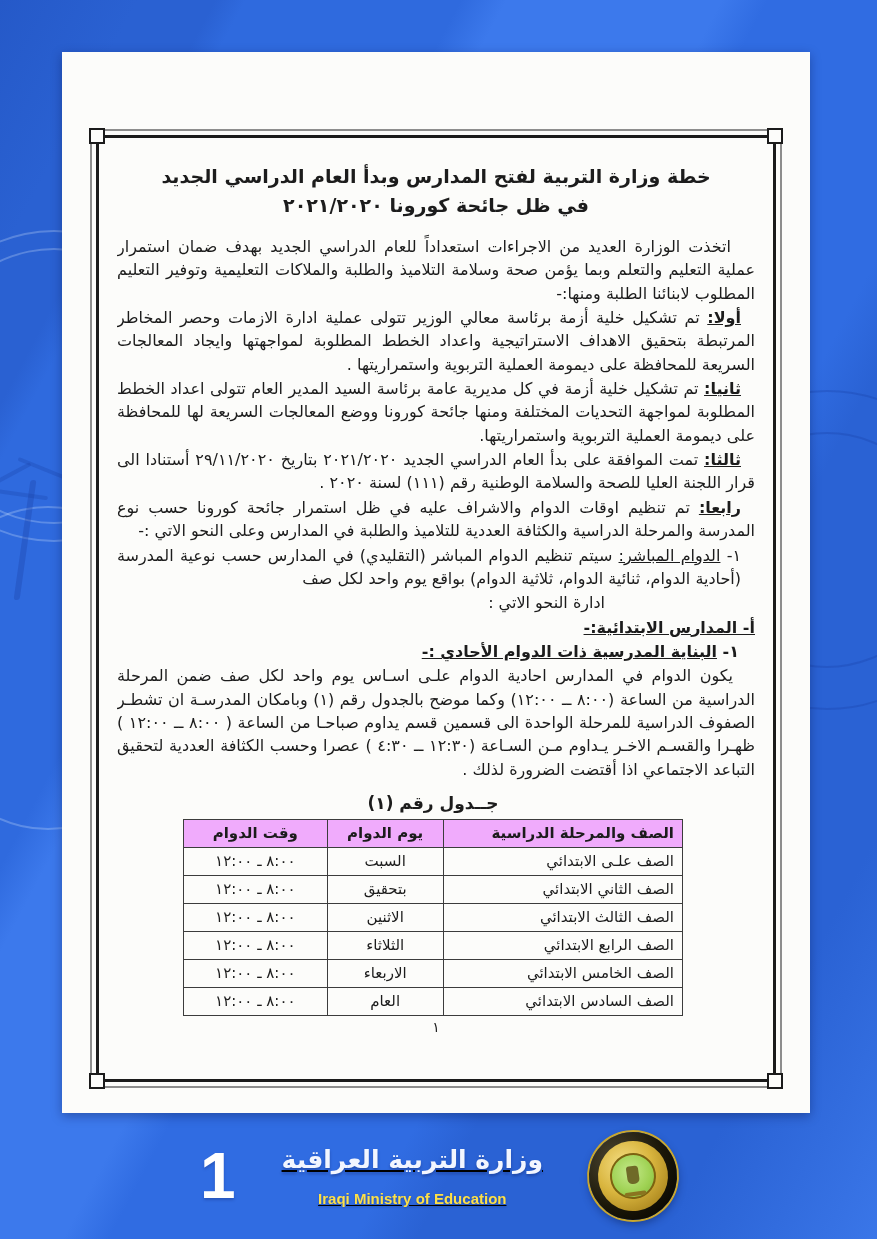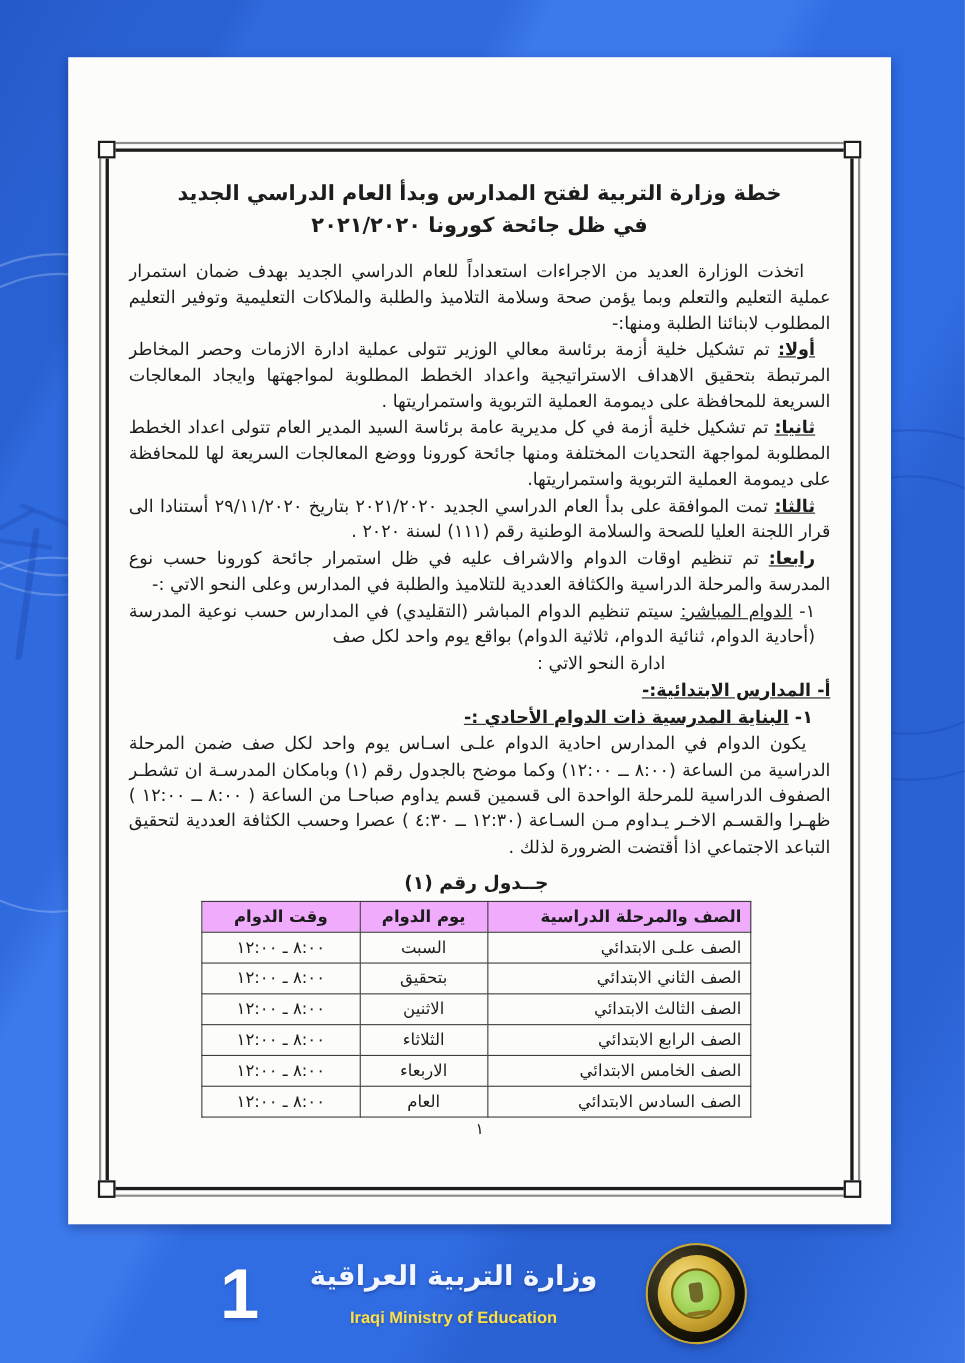--- a/index.html
+++ b/index.html
@@ -77,21 +77,21 @@
   th.c-time,td.c-time{width:140px;text-align:center;}
 
   .page-number{position:absolute;bottom:34px;left:50%;transform:translateX(-50%);
     font-size:14px;color:#222;}
 
   
   .footer{position:absolute;left:0;right:0;top:1113px;bottom:0;
     display:flex;align-items:center;justify-content:center;gap:46px;}
   .big-one{color:#ffffff;font-size:64px;font-weight:bold;line-height:1;
     font-family:"Liberation Sans","DejaVu Sans",sans-serif;text-shadow:0 2px 3px rgba(10,20,80,.25);}
-  .ministry{display:flex;flex-direction:column;align-items:center;gap:16px;}
+  .ministry{display:flex;flex-direction:column;align-items:center;gap:16px;text-decoration:underline;}
   .ministry-ar{color:#f2f6ff;font-size:25px;font-weight:bold;direction:rtl;
     text-shadow:0 2px 3px rgba(10,20,80,.35);letter-spacing:1px;}
   .ministry-en{color:#fde047;font-size:15px;font-weight:bold;
     font-family:"Liberation Sans","DejaVu Sans",sans-serif;text-shadow:0 1px 2px rgba(10,20,80,.3);}
   .emblem{position:relative;width:88px;height:88px;border-radius:50%;
     background:radial-gradient(circle at 32% 28%, #4a4430 0%, #1b1708 55%, #000 100%);
     box-shadow:0 0 0 2px #c9a72e, 0 4px 10px rgba(5,15,60,.45);transform:rotate(-8deg);}
   .emblem .gold{position:absolute;inset:9px;border-radius:50%;
     background:radial-gradient(circle at 38% 32%, #f4de84 0%, #d9b53e 45%, #a8831c 85%);}
   .emblem .green{position:absolute;inset:21px;border-radius:50%;border:2px solid #7c6210;

